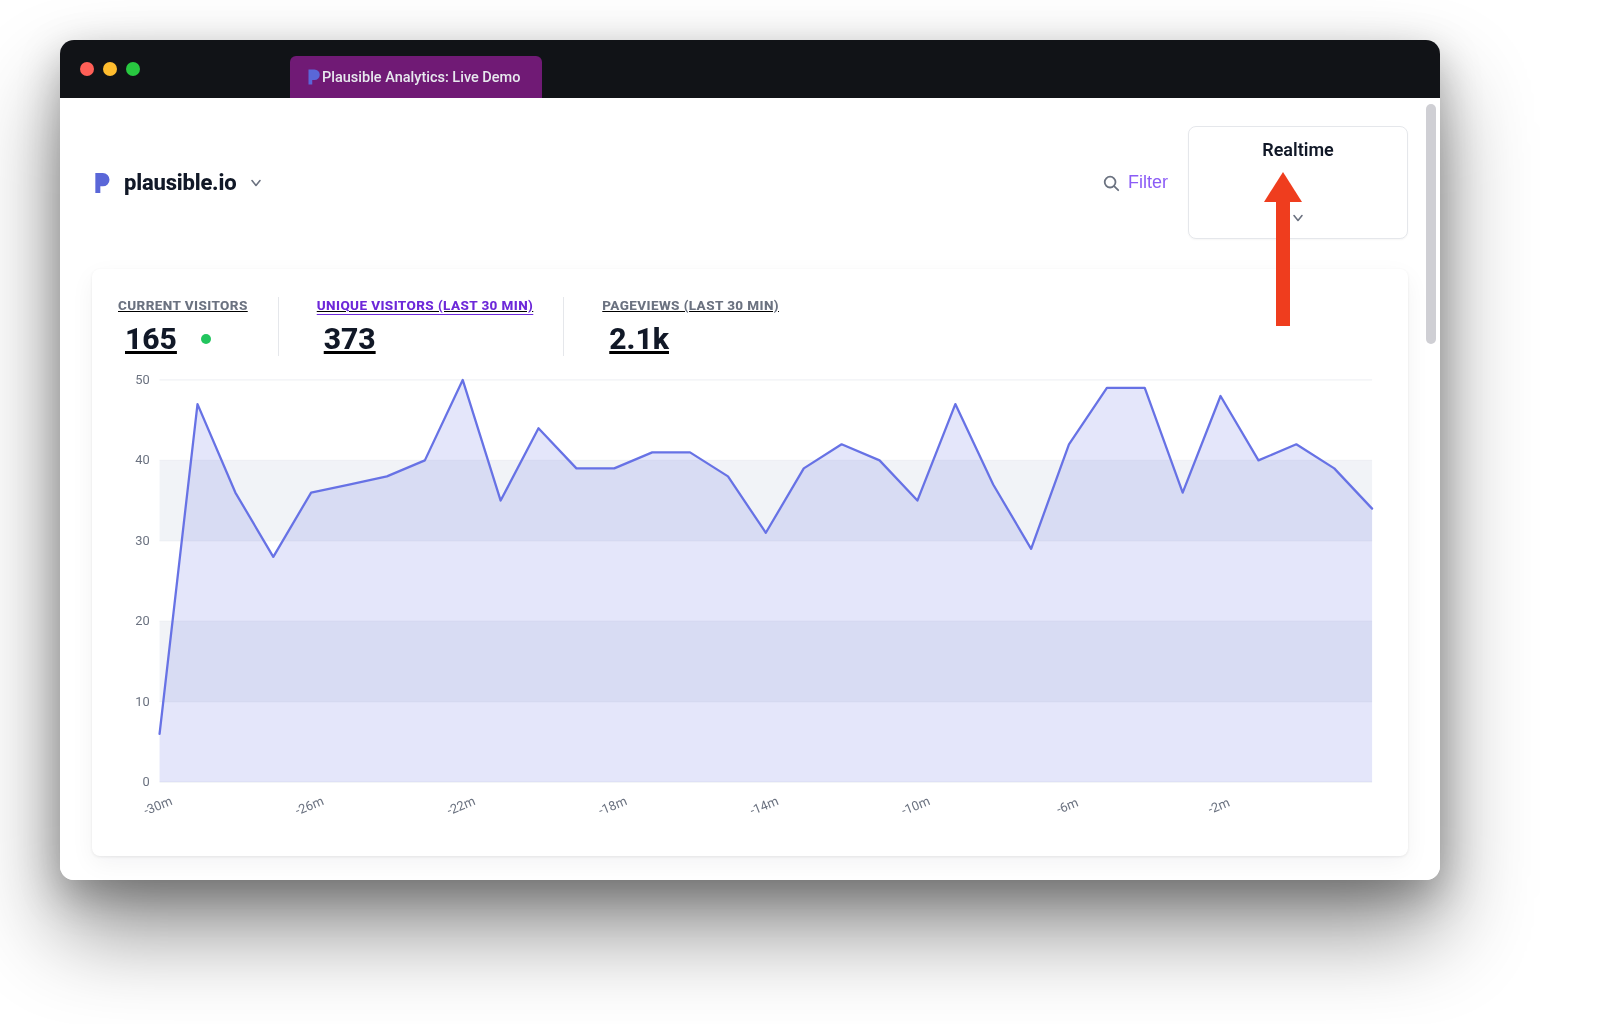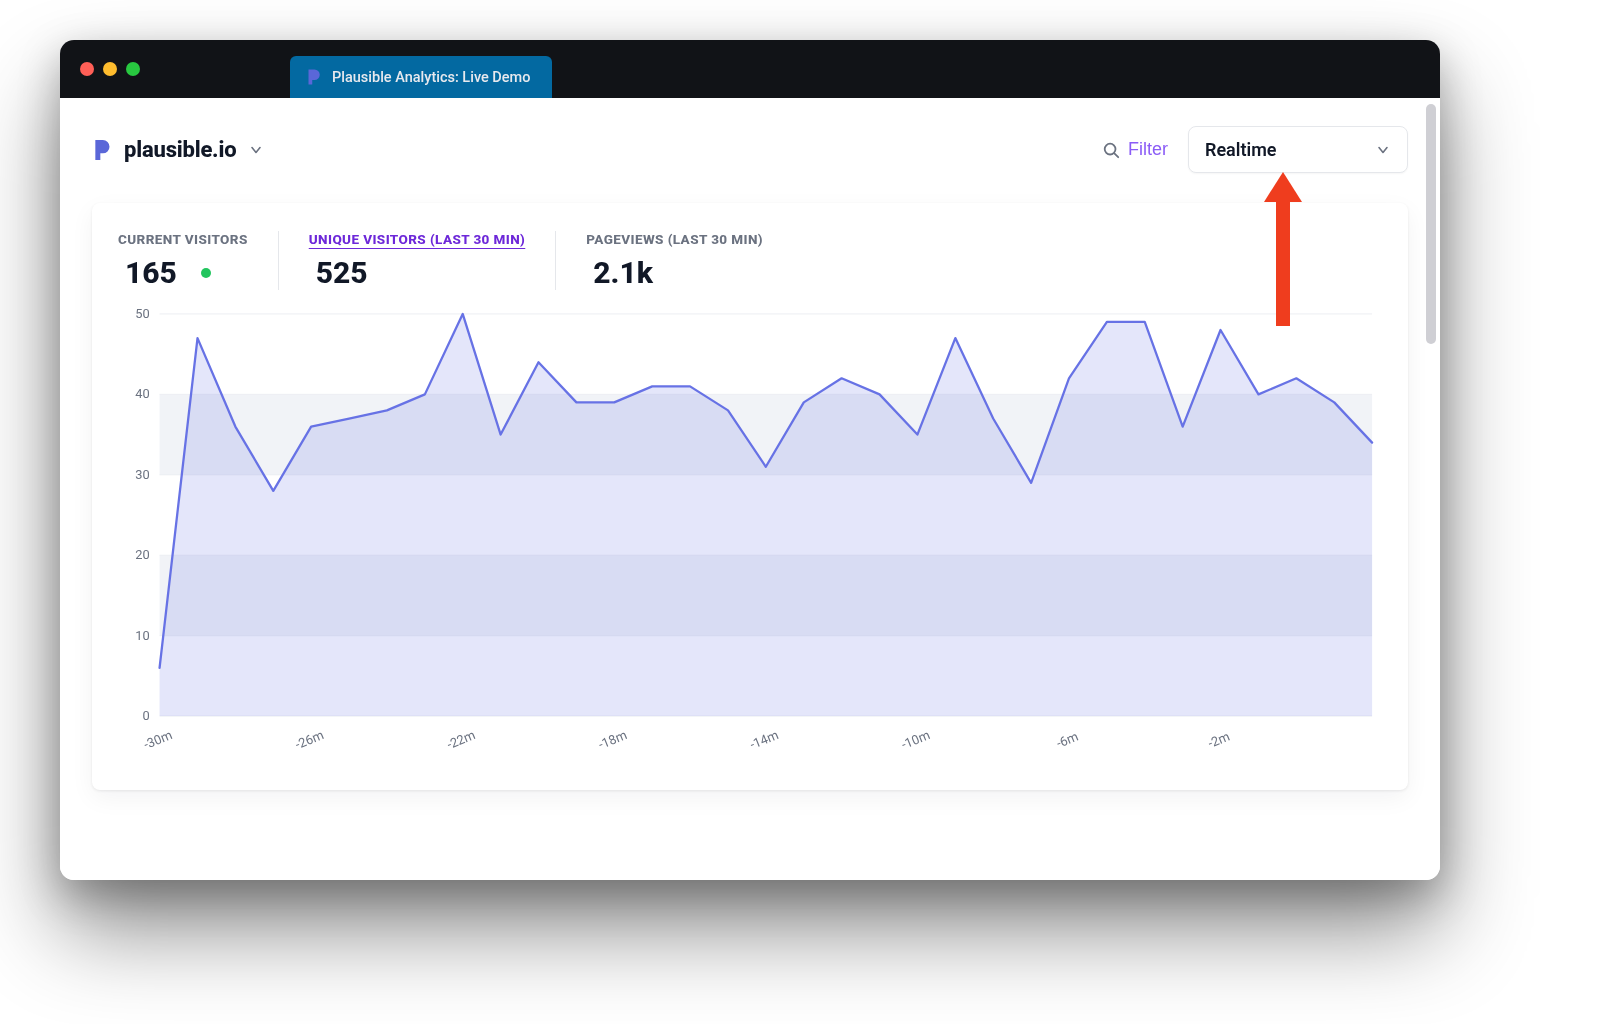--- a/index.html
+++ b/index.html
@@ -26,25 +26,24 @@
     padding-left: 20px;
   }
   .traffic-lights { display: flex; gap: 9px; margin-right: 150px; }
   .traffic-lights .dot { width: 14px; height: 14px; border-radius: 50%; }
   .dot.red    { background: #ff5f57; }
   .dot.yellow { background: #febc2e; }
   .dot.green  { background: #28c840; }
 
   .browser-tab {
     height: 42px;
-    background: #0369a1;
+    background: #701a75;
     border-radius: 6px 6px 0 0;
     display: flex; align-items: center;
     padding: 0 22px 0 14px;
-    gap: 10px;
     align-self: flex-end;
     margin-bottom: 0;
   }
   .browser-tab .favicon {
     width: 18px; height: 18px;
   }
   .browser-tab .tab-title { color: #e7e9ee; font-size: 14.5px; font-weight: 500; white-space: nowrap; }
 
   
   .page {
@@ -89,34 +88,35 @@
   .range-picker {
     display: flex; align-items: center; justify-content: space-between;
     gap: 50px;
     border: 1px solid #e5e7eb;
     border-radius: 8px;
     padding: 12px 16px;
     min-width: 220px;
     box-shadow: 0 1px 2px rgba(0,0,0,0.04);
     cursor: pointer;
     background: #fff;
+    flex-direction: column;
   }
   .range-label { font-size: 18px; font-weight: 600; color: #111827; }
 
   
   .card {
     margin-top: 30px;
     border-radius: 8px;
     background: #ffffff;
     box-shadow: 0 1px 3px rgba(0,0,0,0.08), 0 8px 24px rgba(17,24,39,0.05);
     padding: 28px 26px 18px 26px;
     position: relative;
   }
 
-  .stats-row { display: flex; align-items: stretch; gap: 0; margin-bottom: 14px; }
+  .stats-row { display: flex; align-items: stretch; gap: 8px; margin-bottom: 14px; text-decoration: underline; }
   .stat {
     padding: 0 30px;
     border-right: 1px solid #e5e7eb;
   }
   .stat:first-child { padding-left: 0; }
   .stat:last-child  { border-right: none; }
   .stat-label {
     font-size: 13.5px; font-weight: 800; letter-spacing: 0.4px;
     color: #6b7280;
   }
@@ -212,21 +212,21 @@
             <div class="stat">
               <div class="stat-label">CURRENT VISITORS</div>
               <div class="stat-value">
                 <span>165</span>
                 <span class="pulse"></span>
               </div>
             </div>
             <div class="stat">
               <div class="stat-label linky">UNIQUE VISITORS (LAST 30 MIN)</div>
               <div class="stat-value">
-                <span>525</span>
+                <span>373</span>
               </div>
             </div>
             <div class="stat">
               <div class="stat-label">PAGEVIEWS (LAST 30 MIN)</div>
               <div class="stat-value">
                 <span>2.1k</span>
               </div>
             </div>
           </div>
 

